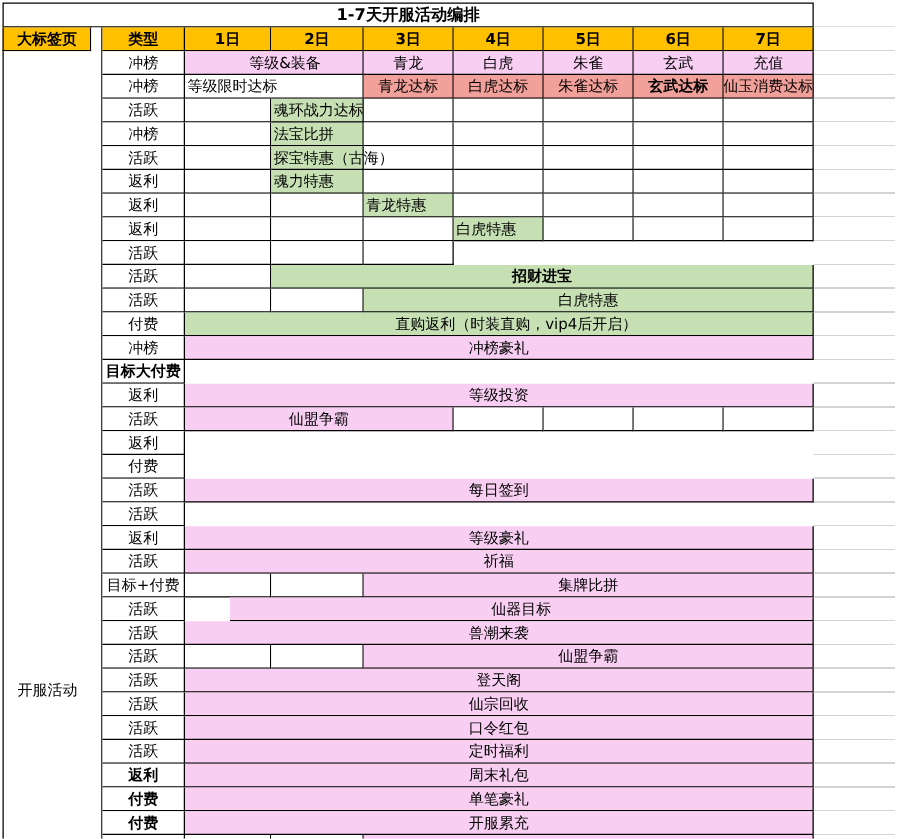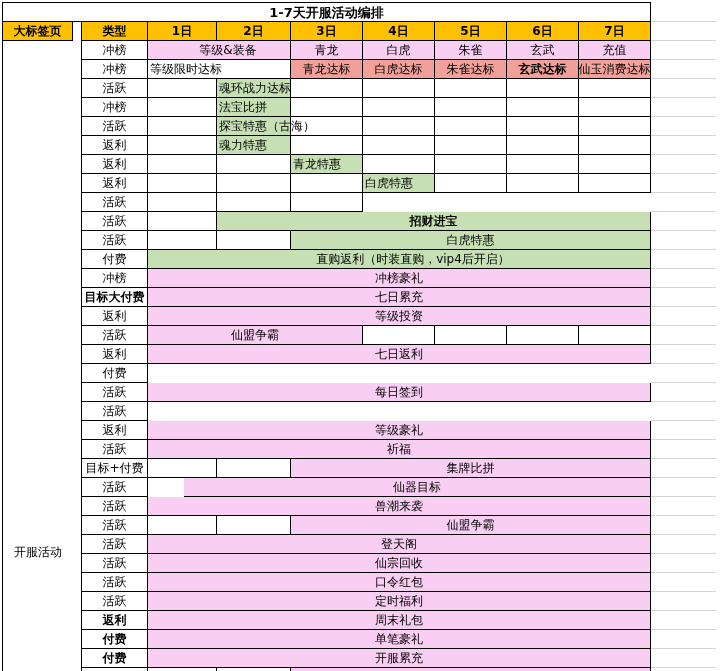--- a/index.html
+++ b/index.html
@@ -119,31 +119,29 @@
       <div class="c green" style="grid-area: 12 / 5 / auto / span 6; font-weight: bold;">招财进宝</div>
       <div class="c" style="grid-area: 13 / 3;">活跃</div>
       <div class="c white" style="grid-area: 13 / 4 / auto / span 1;"></div>
       <div class="c white" style="grid-area: 13 / 5 / auto / span 1;"></div>
       <div class="c green" style="grid-area: 13 / 6 / auto / span 5;">白虎特惠</div>
       <div class="c" style="grid-area: 14 / 3;">付费</div>
       <div class="c green" style="grid-area: 14 / 4 / auto / span 7; padding-left: 28px;">直购返利（时装直购，vip4后开启）</div>
       <div class="c" style="grid-area: 15 / 3;">冲榜</div>
       <div class="c pink" style="grid-area: 15 / 4 / auto / span 7;">冲榜豪礼</div>
       <div class="c b" style="grid-area: 16 / 3;">目标大付费</div>
-      <div class="c pink" style="grid-area: 16 / 4 / auto / span 7;">七日累充</div>
       <div class="c" style="grid-area: 17 / 3;">返利</div>
       <div class="c pink" style="grid-area: 17 / 4 / auto / span 7;">等级投资</div>
       <div class="c" style="grid-area: 18 / 3;">活跃</div>
       <div class="c pink" style="grid-area: 18 / 4 / auto / span 3;">仙盟争霸</div>
       <div class="c white" style="grid-area: 18 / 7 / auto / span 1;"></div>
       <div class="c white" style="grid-area: 18 / 8 / auto / span 1;"></div>
       <div class="c white" style="grid-area: 18 / 9 / auto / span 1;"></div>
       <div class="c white" style="grid-area: 18 / 10 / auto / span 1;"></div>
       <div class="c" style="grid-area: 19 / 3;">返利</div>
-      <div class="c pink" style="grid-area: 19 / 4 / auto / span 7;">七日返利</div>
       <div class="c" style="grid-area: 20 / 3;">付费</div>
       <div class="c" style="grid-area: 21 / 3;">活跃</div>
       <div class="c pink" style="grid-area: 21 / 4 / auto / span 7;">每日签到</div>
       <div class="c" style="grid-area: 22 / 3;">活跃</div>
       <div class="c" style="grid-area: 23 / 3;">返利</div>
       <div class="c pink" style="grid-area: 23 / 4 / auto / span 7;">等级豪礼</div>
       <div class="c" style="grid-area: 24 / 3;">活跃</div>
       <div class="c pink" style="grid-area: 24 / 4 / auto / span 7;">祈福</div>
       <div class="c" style="grid-area: 25 / 3;">目标+付费</div>
       <div class="c white" style="grid-area: 25 / 4 / auto / span 1;"></div>

